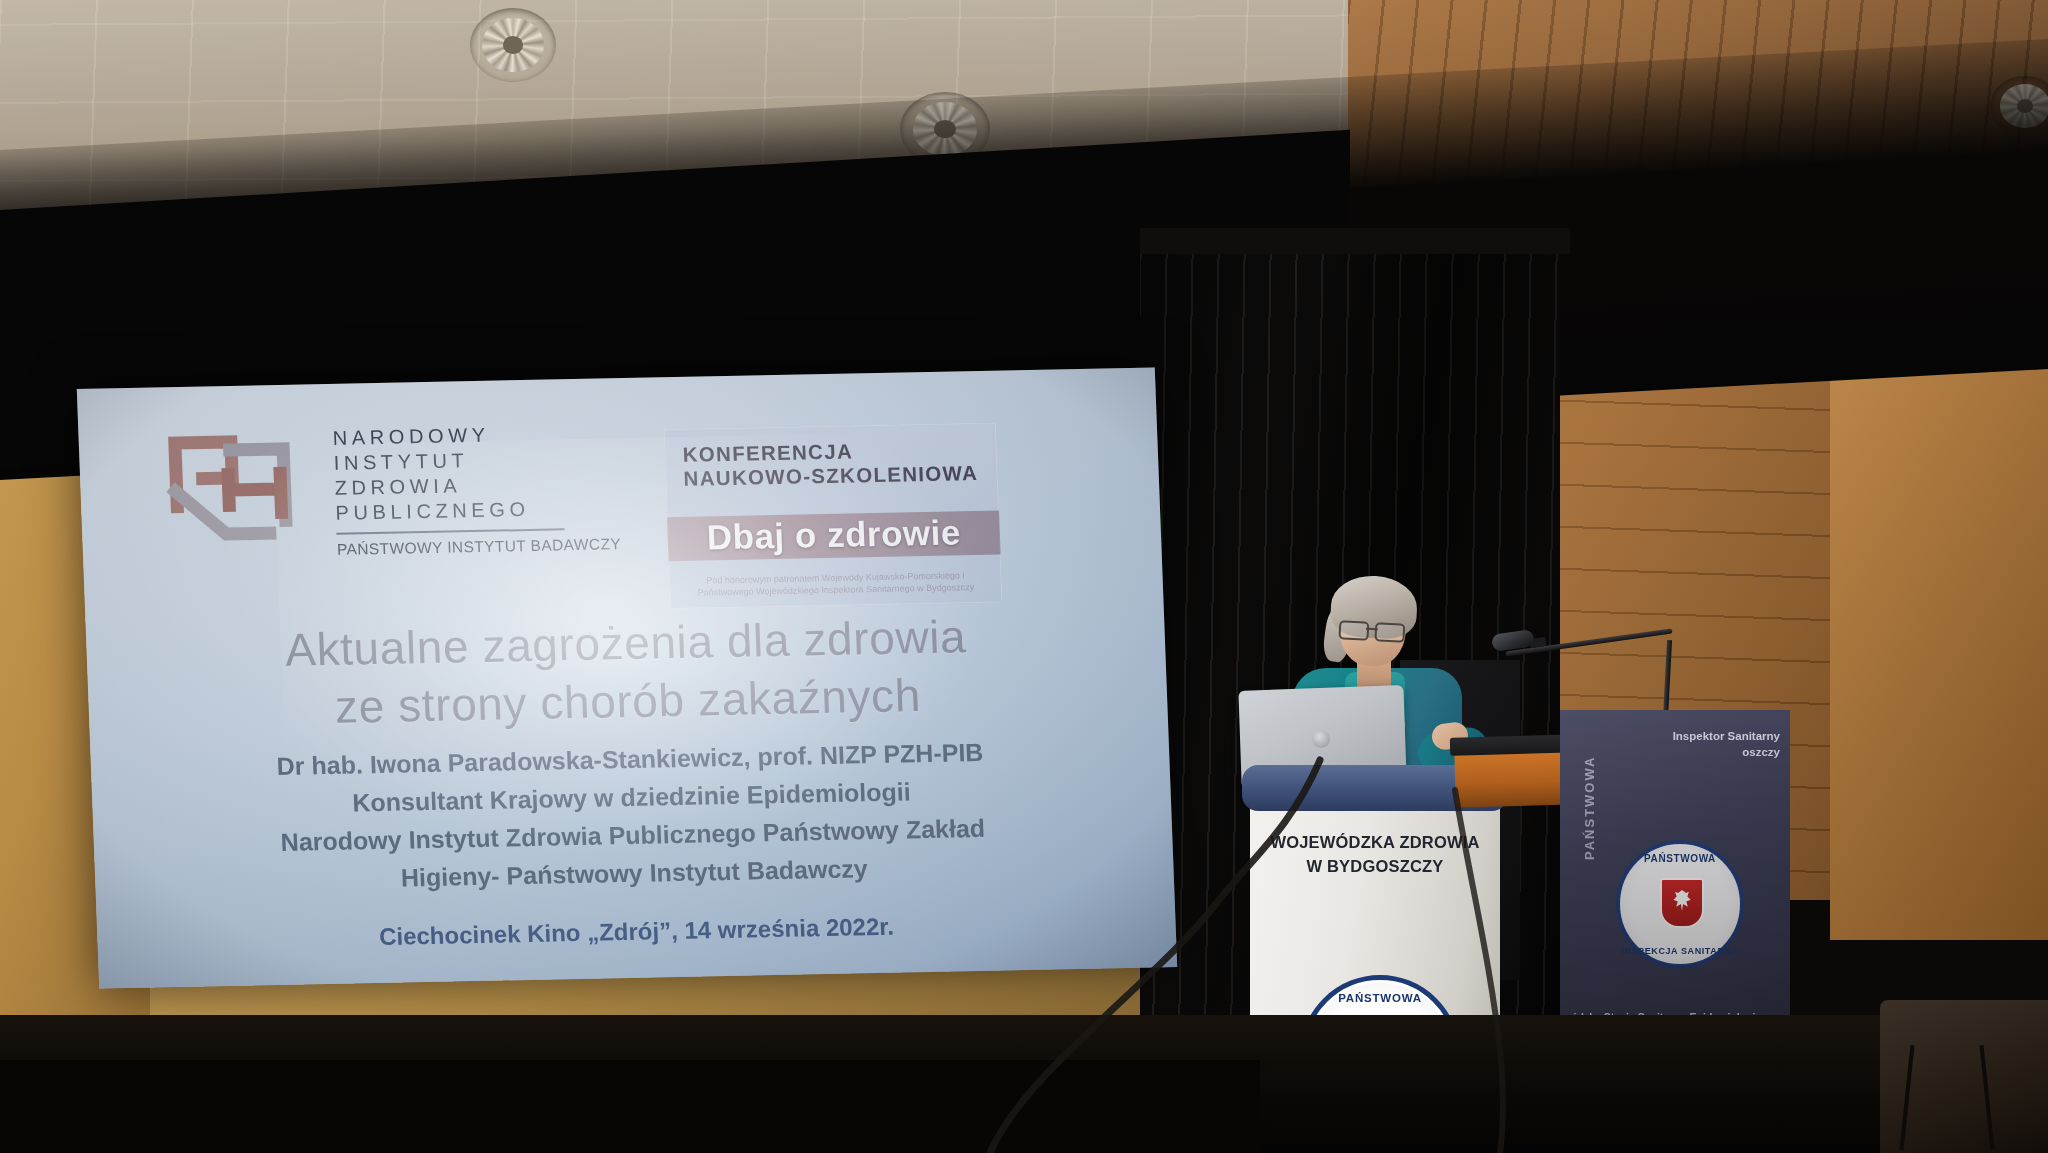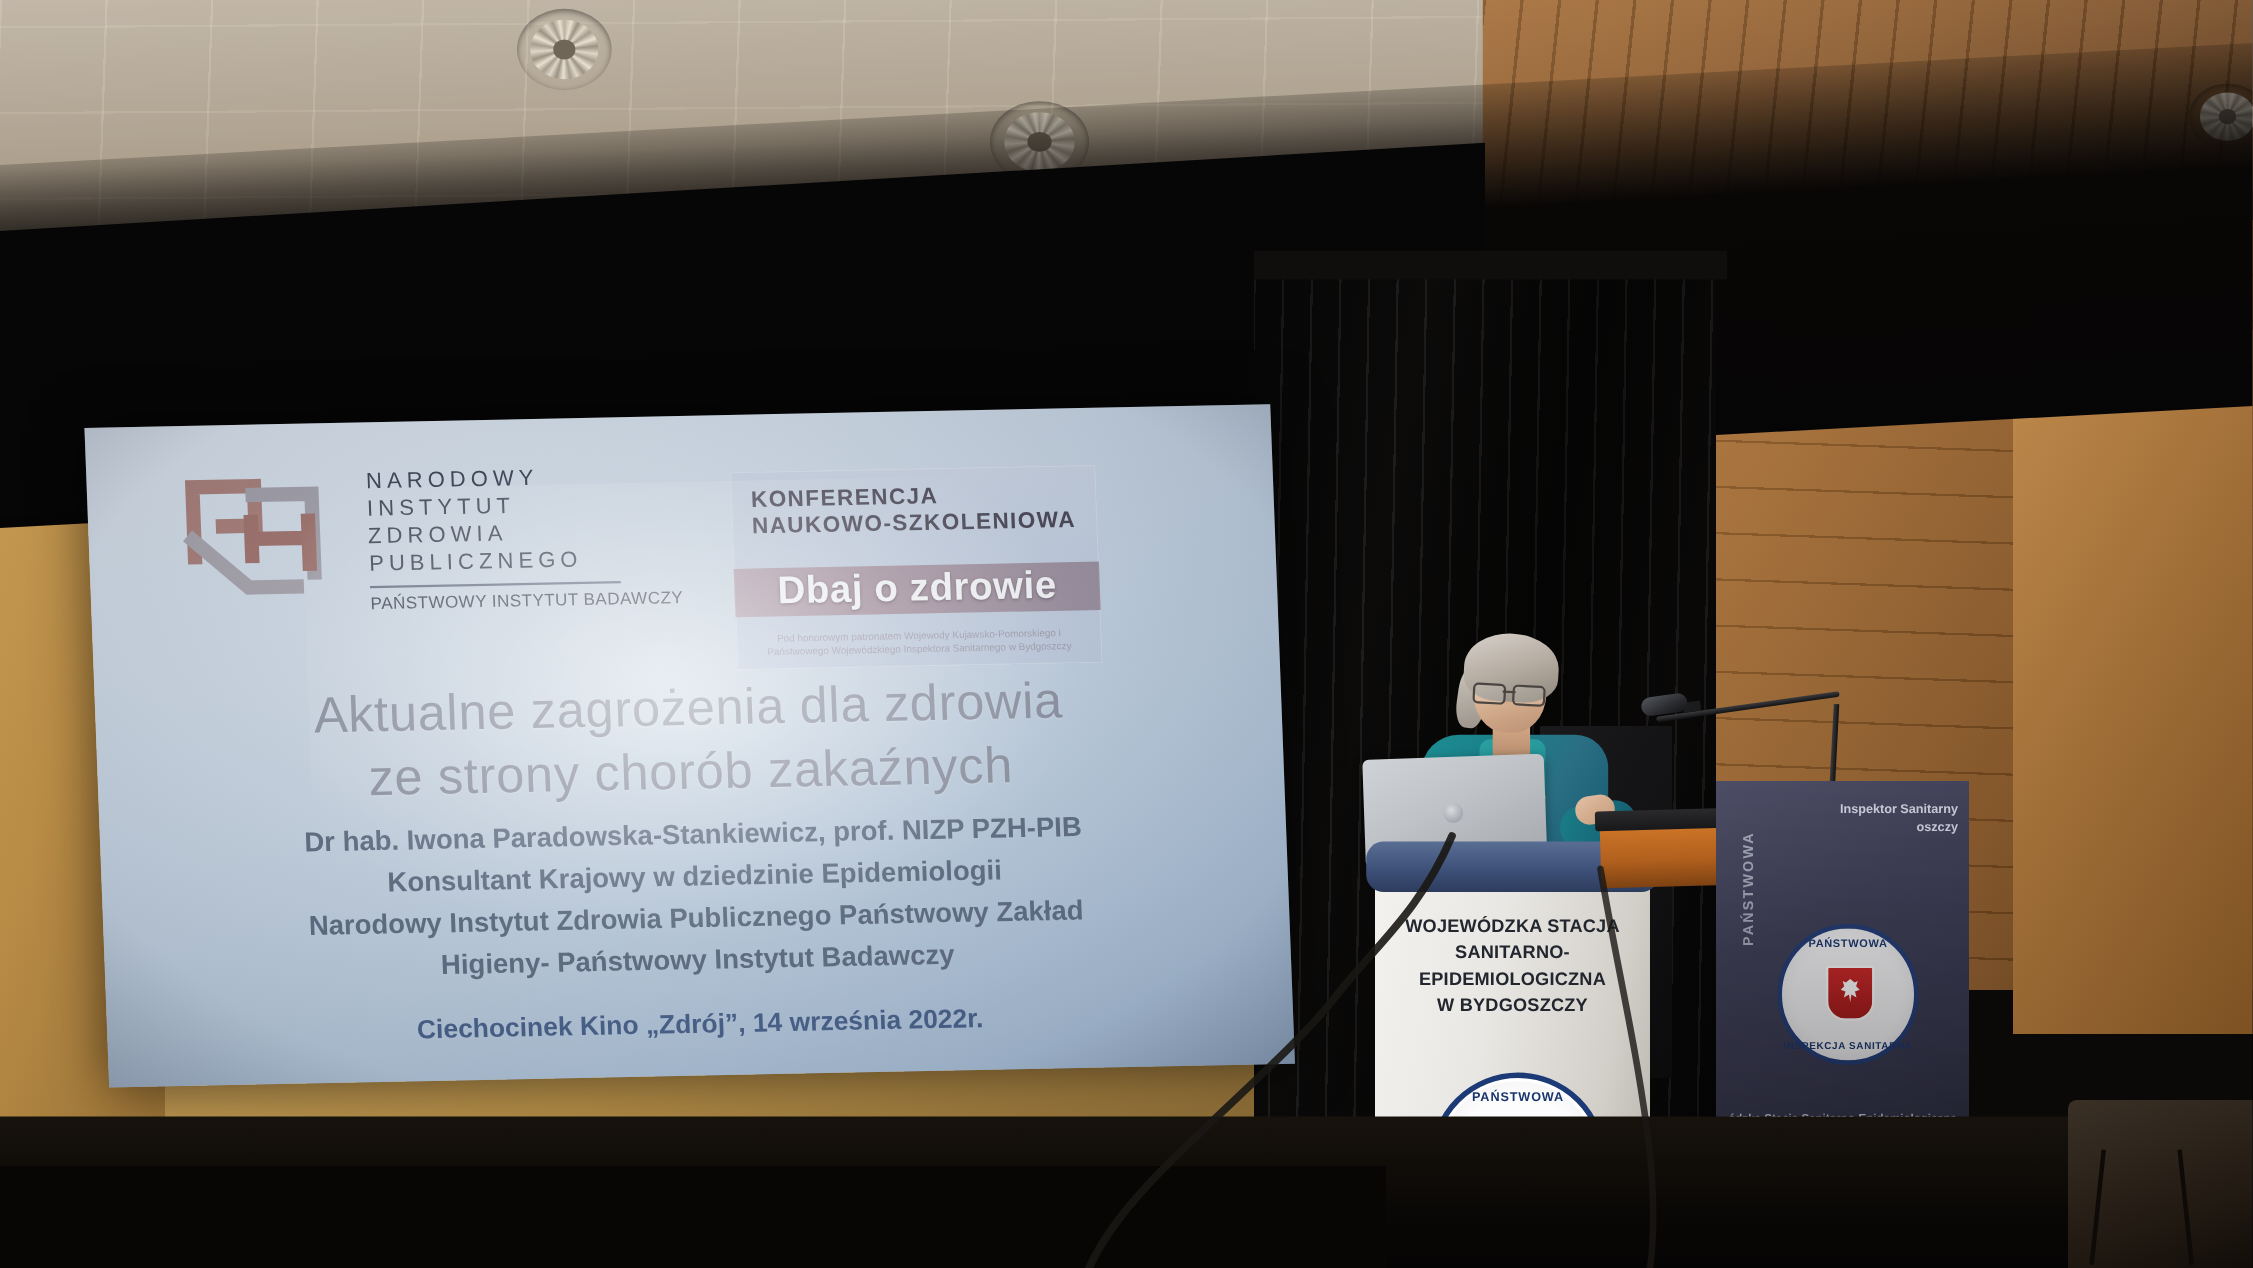--- a/index.html
+++ b/index.html
@@ -316,22 +316,21 @@
 
   <div class="laptop">
     <div class="laptop-logo"></div>
   </div>
 
   <div class="podium"></div>
   <div class="podium-top"></div>
   <div class="podium-desk"></div>
   <div class="podium-desk-top"></div>
   <div class="podium-text">
-    <div>WOJEWÓDZKA STACJA</div>
-    <div>SANITARNO-EPIDEMIOLOGICZNA</div>
+    <div>WOJEWÓDZKA ZDROWIA</div>
     <div>W BYDGOSZCZY</div>
   </div>
   <div class="podium-emblem">
     <div class="pe-top">PAŃSTWOWA</div>
     <div class="pe-shield">
       <div class="pe-eagle"></div>
     </div>
     <div class="pe-bot">INSPEKCJA SANITARNA</div>
   </div>
 

